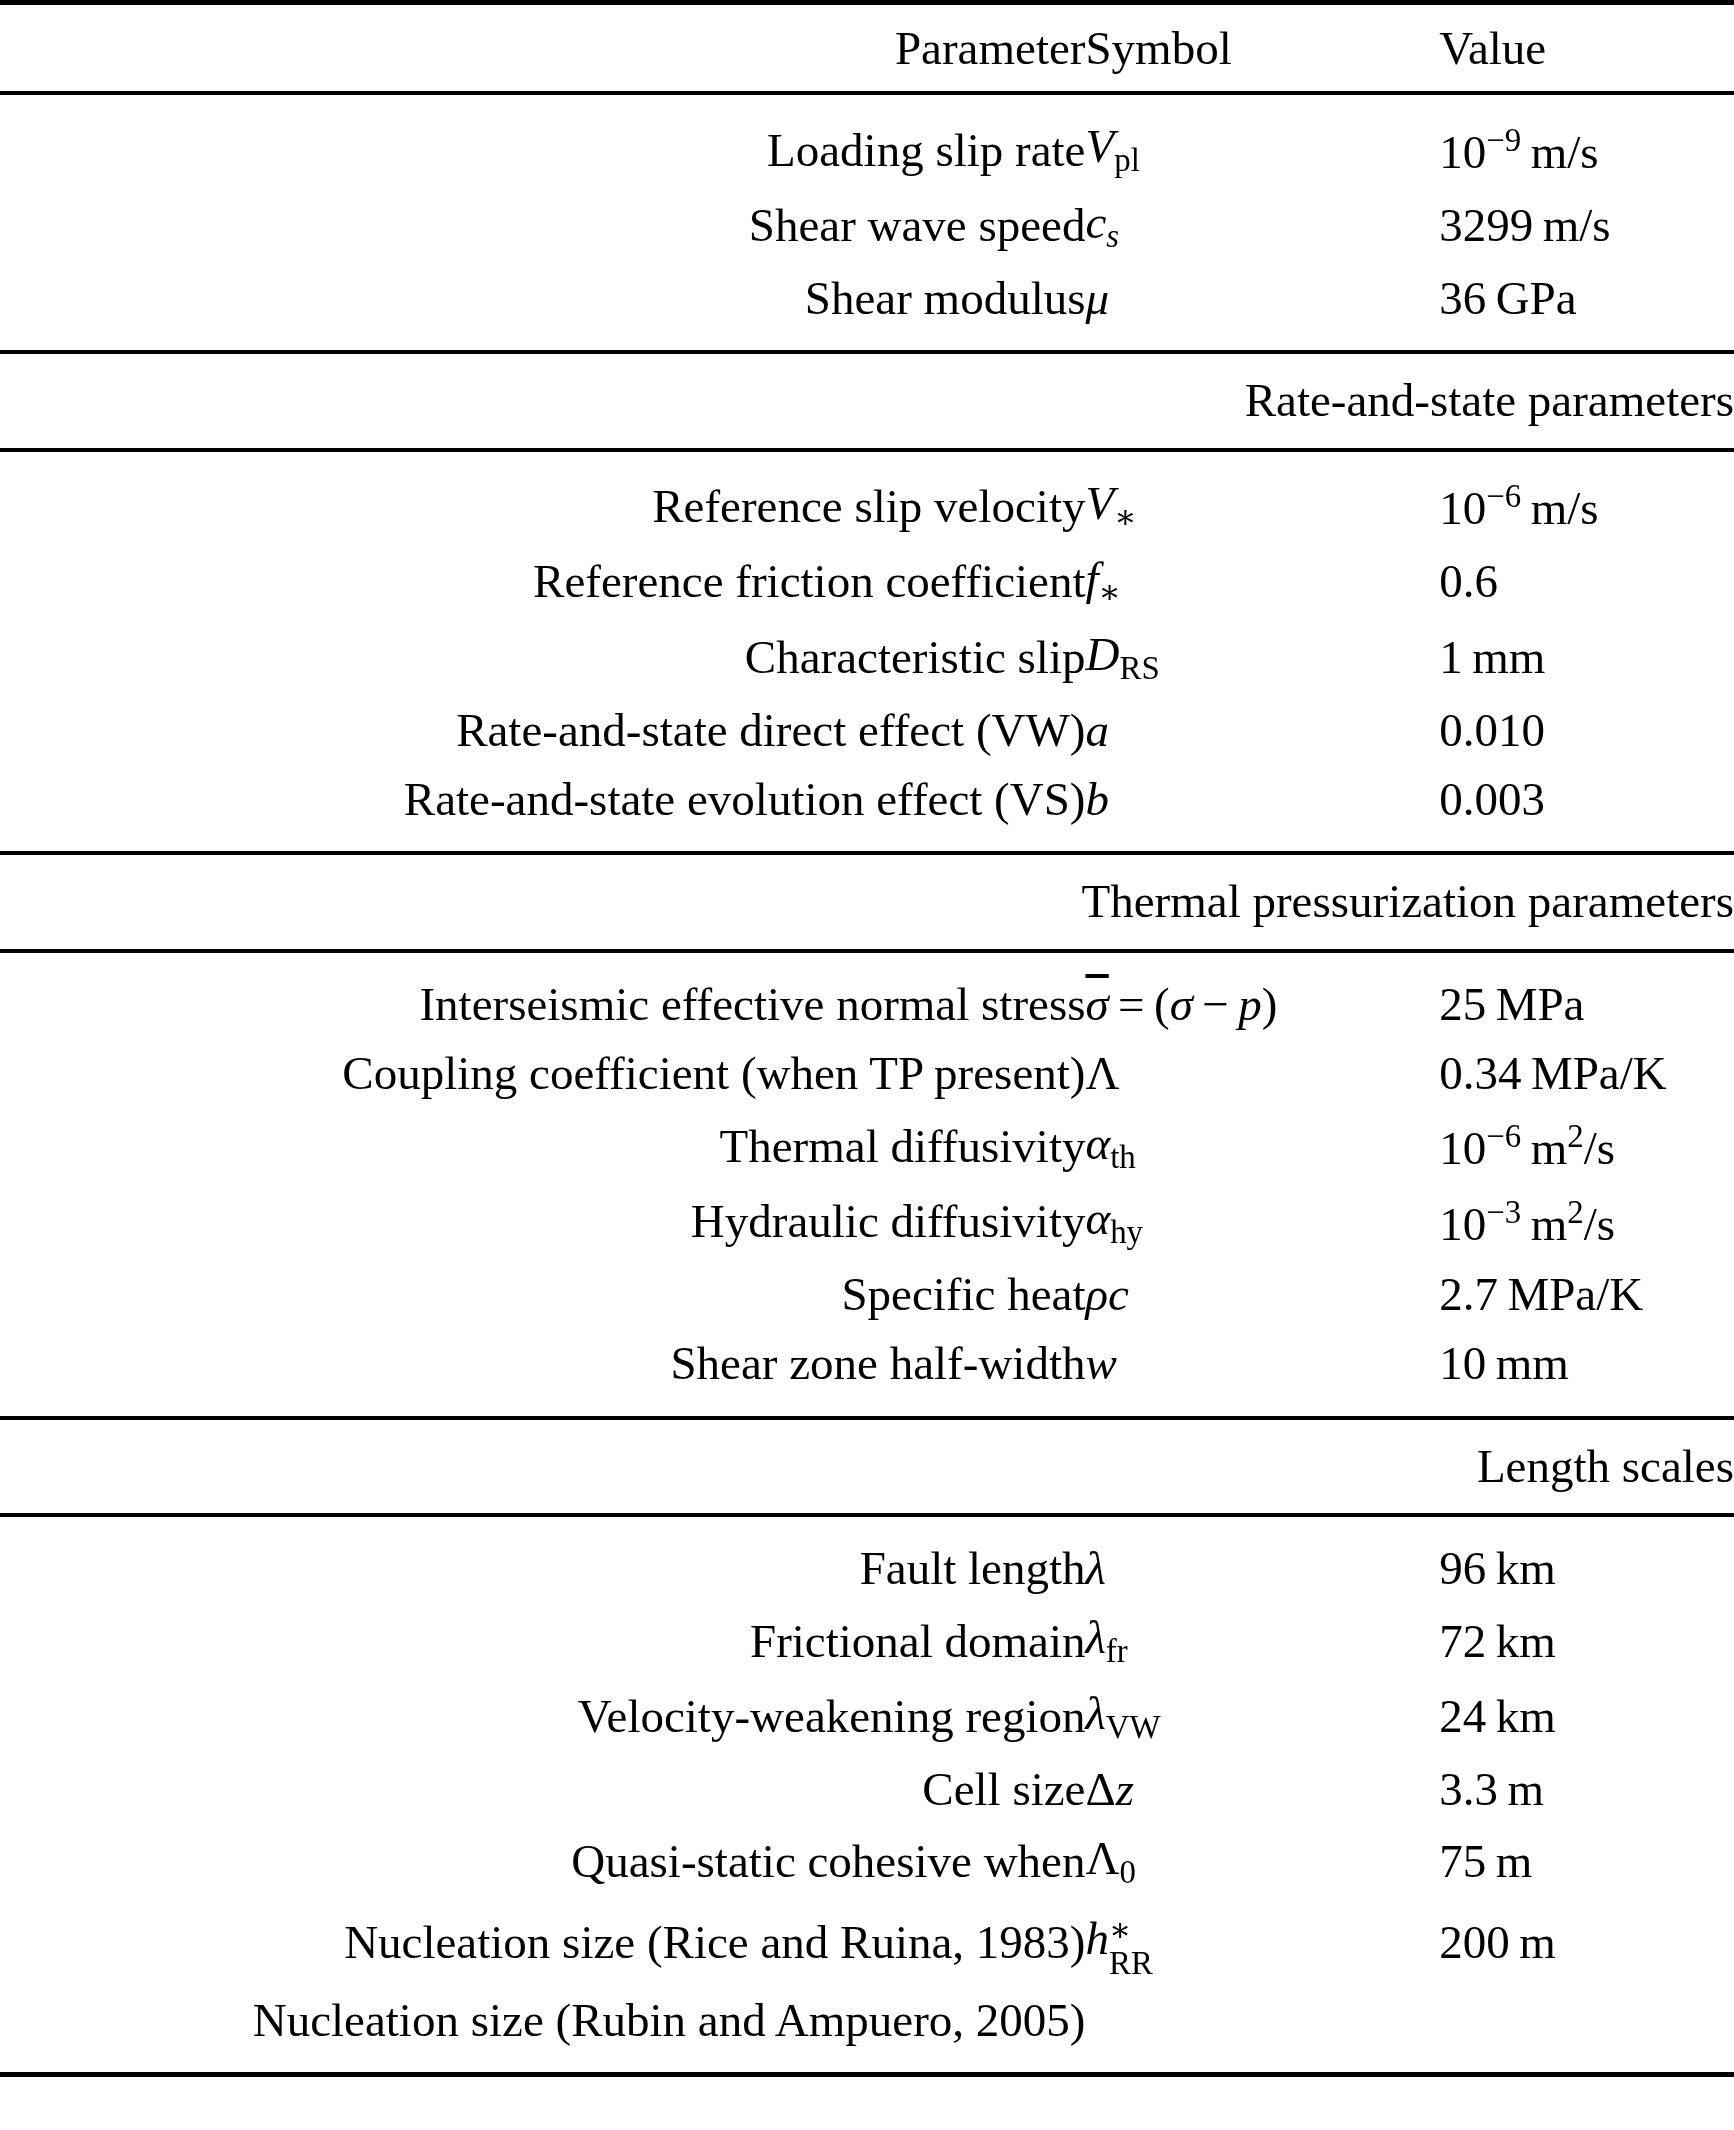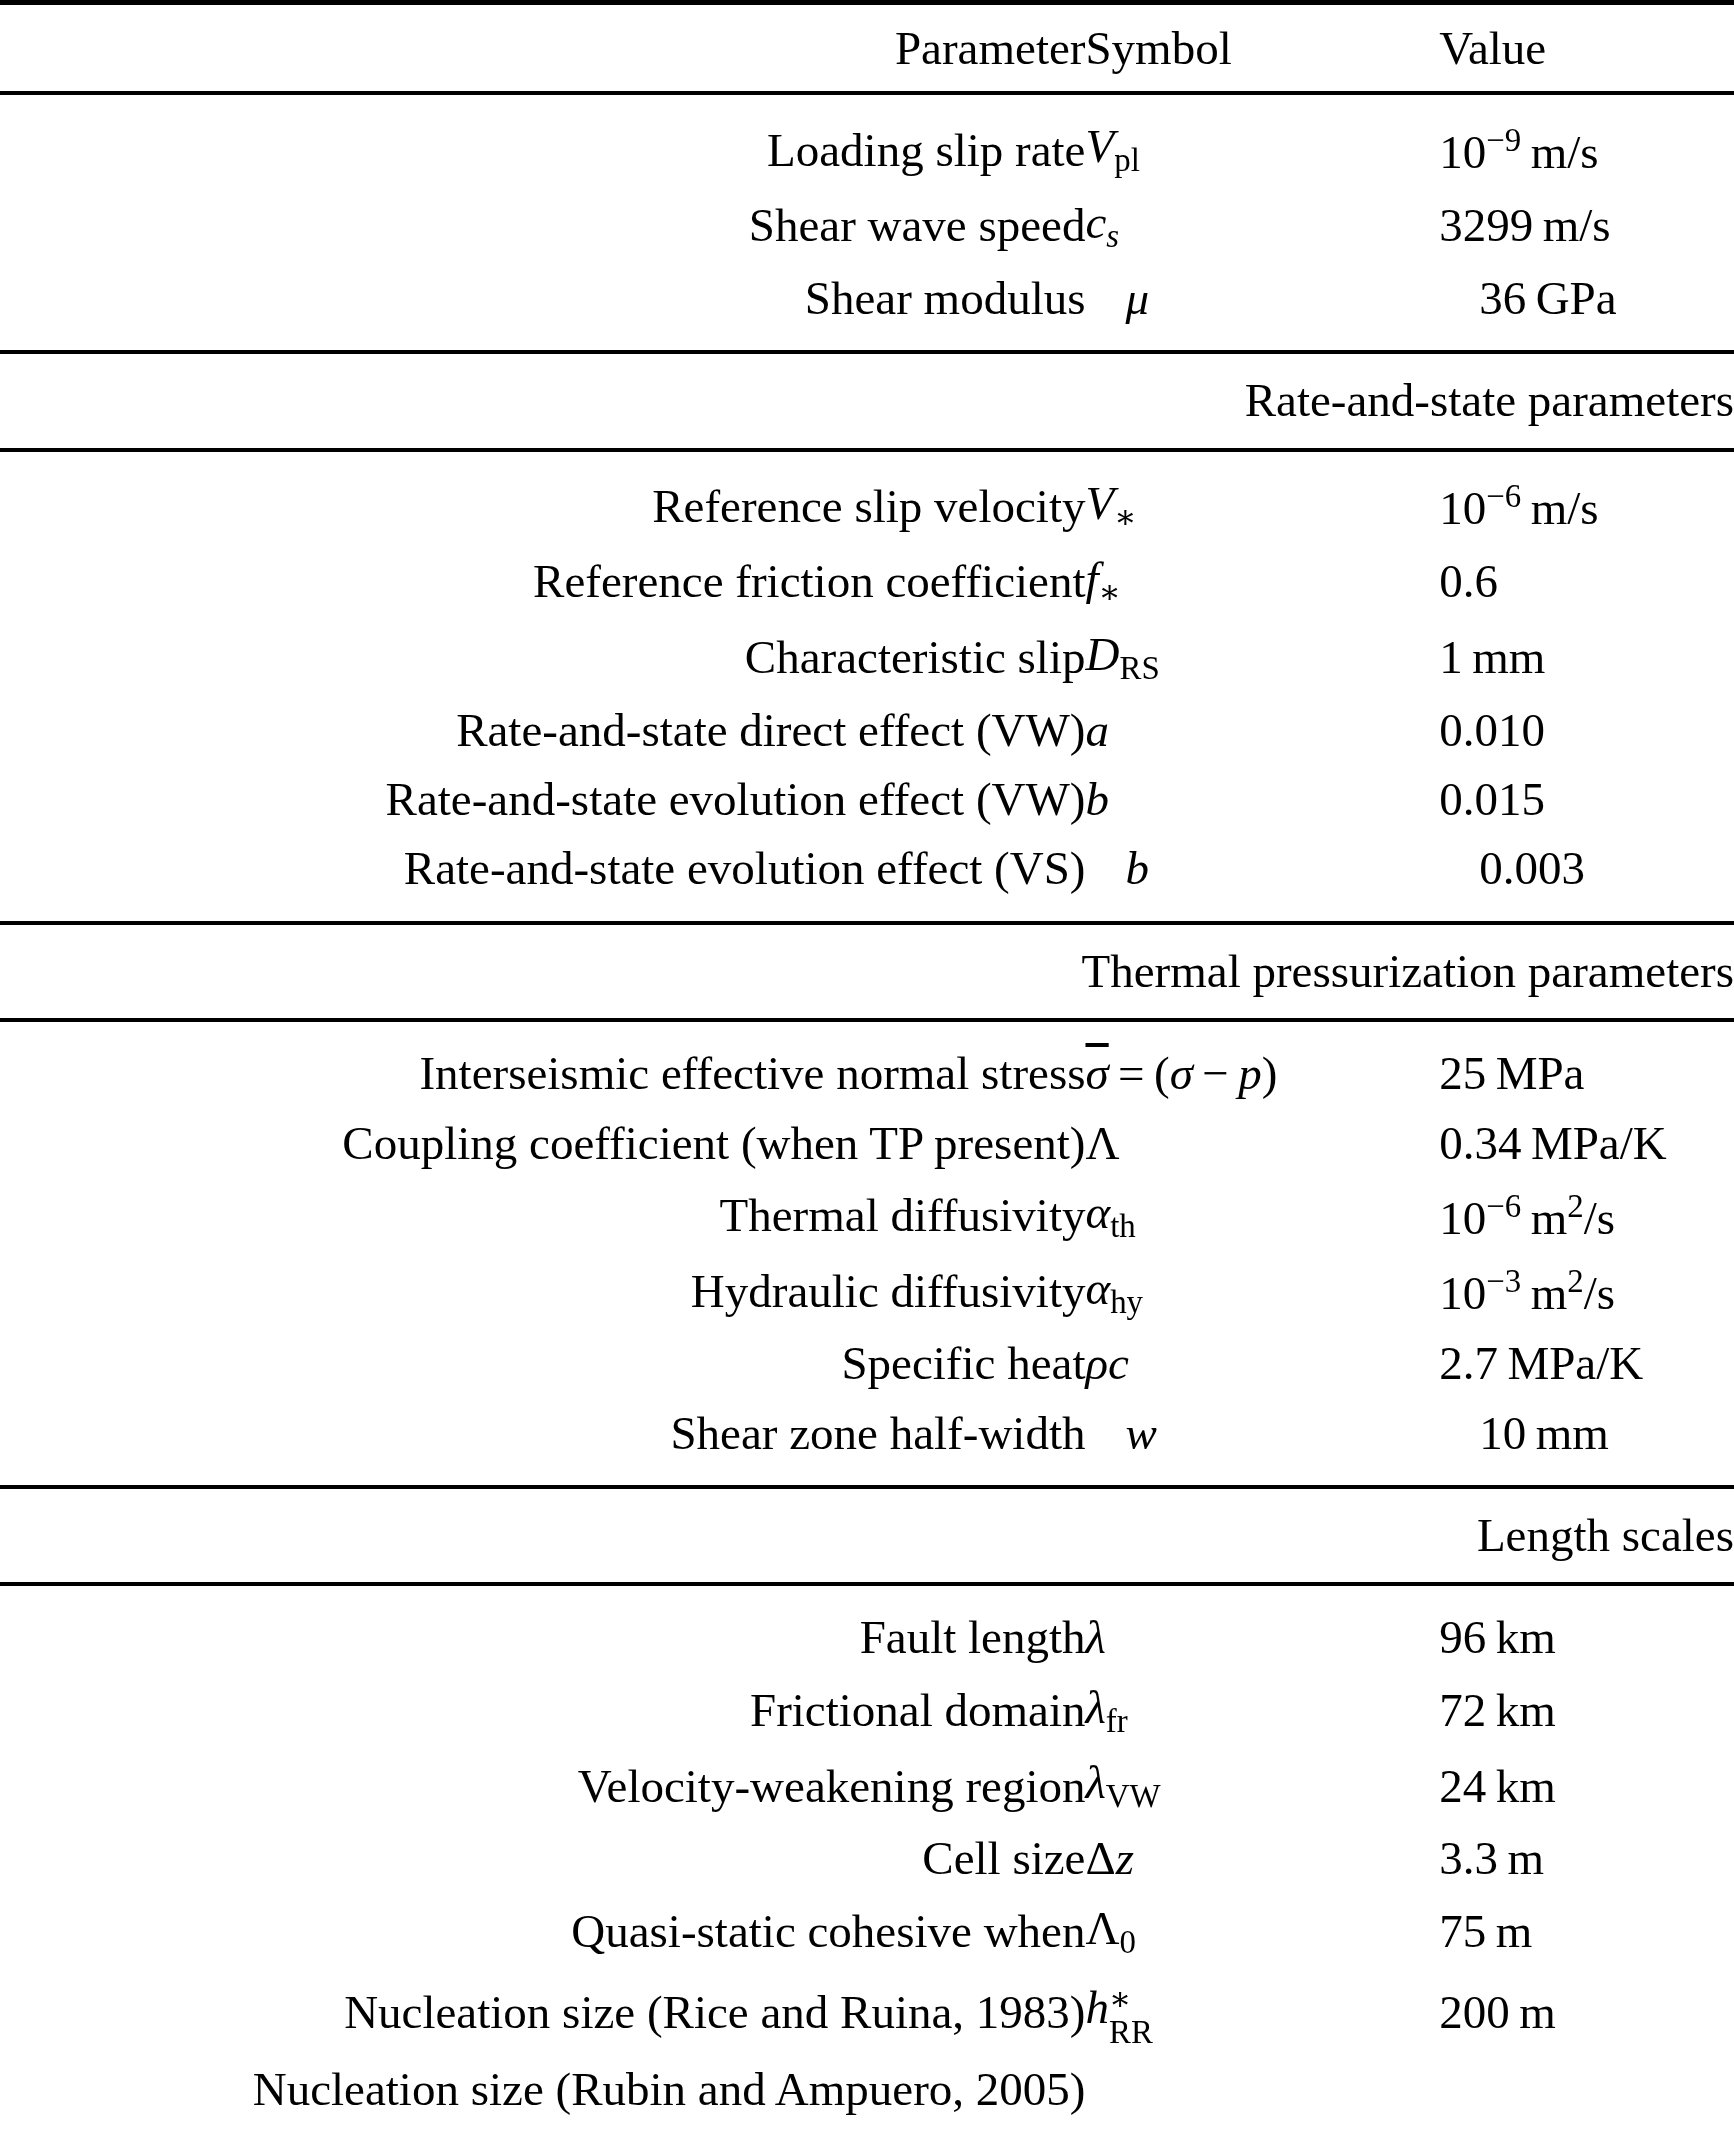--- a/index.html
+++ b/index.html
@@ -40,21 +40,21 @@
     padding-bottom: 18.5px;
     border-bottom: 4.2px solid #000;
   }
   tr.section-row td {
     border-top: 4.2px solid #000;
     border-bottom: 4.2px solid #000;
     padding-top: 22px;
     padding-bottom: 22px;
   }
   tr.first-row td { padding-top: 27px; }
-  tr.last-row td  { padding-bottom: 27px; padding-left: 40px; }
+  tr.last-row td  { padding-bottom: 27px; }
 
   
   .mi   { font-style: italic; }
   .msub { font-size: 0.70em; vertical-align: -0.28em; }
   .msup { font-size: 0.70em; vertical-align: 0.52em; }
   .mover{ text-decoration: overline; }
   .msubsup {
     display: inline-block;
     vertical-align: middle;
     position: relative;
@@ -113,25 +113,20 @@
         <tr>
           <td class="param">Characteristic slip</td>
           <td class="symbol"><span class="mi">D</span><span class="msub">RS</span></td>
           <td class="value"><span>1 mm</span></td>
         </tr>
         <tr>
           <td class="param">Rate-and-state direct effect (VW)</td>
           <td class="symbol"><span class="mi">a</span></td>
           <td class="value"><span>0.010</span></td>
         </tr>
-        <tr>
-          <td class="param">Rate-and-state evolution effect (VW)</td>
-          <td class="symbol"><span class="mi">b</span></td>
-          <td class="value"><span>0.015</span></td>
-        </tr>
         <tr class="last-row">
           <td class="param">Rate-and-state evolution effect (VS)</td>
           <td class="symbol"><span class="mi">b</span></td>
           <td class="value"><span>0.003</span></td>
         </tr>
         <tr class="section-row">
           <td colspan="3" class="param">Thermal pressurization parameters</td>
         </tr>
         <tr class="first-row">
           <td class="param">Interseismic effective normal stress</td>

